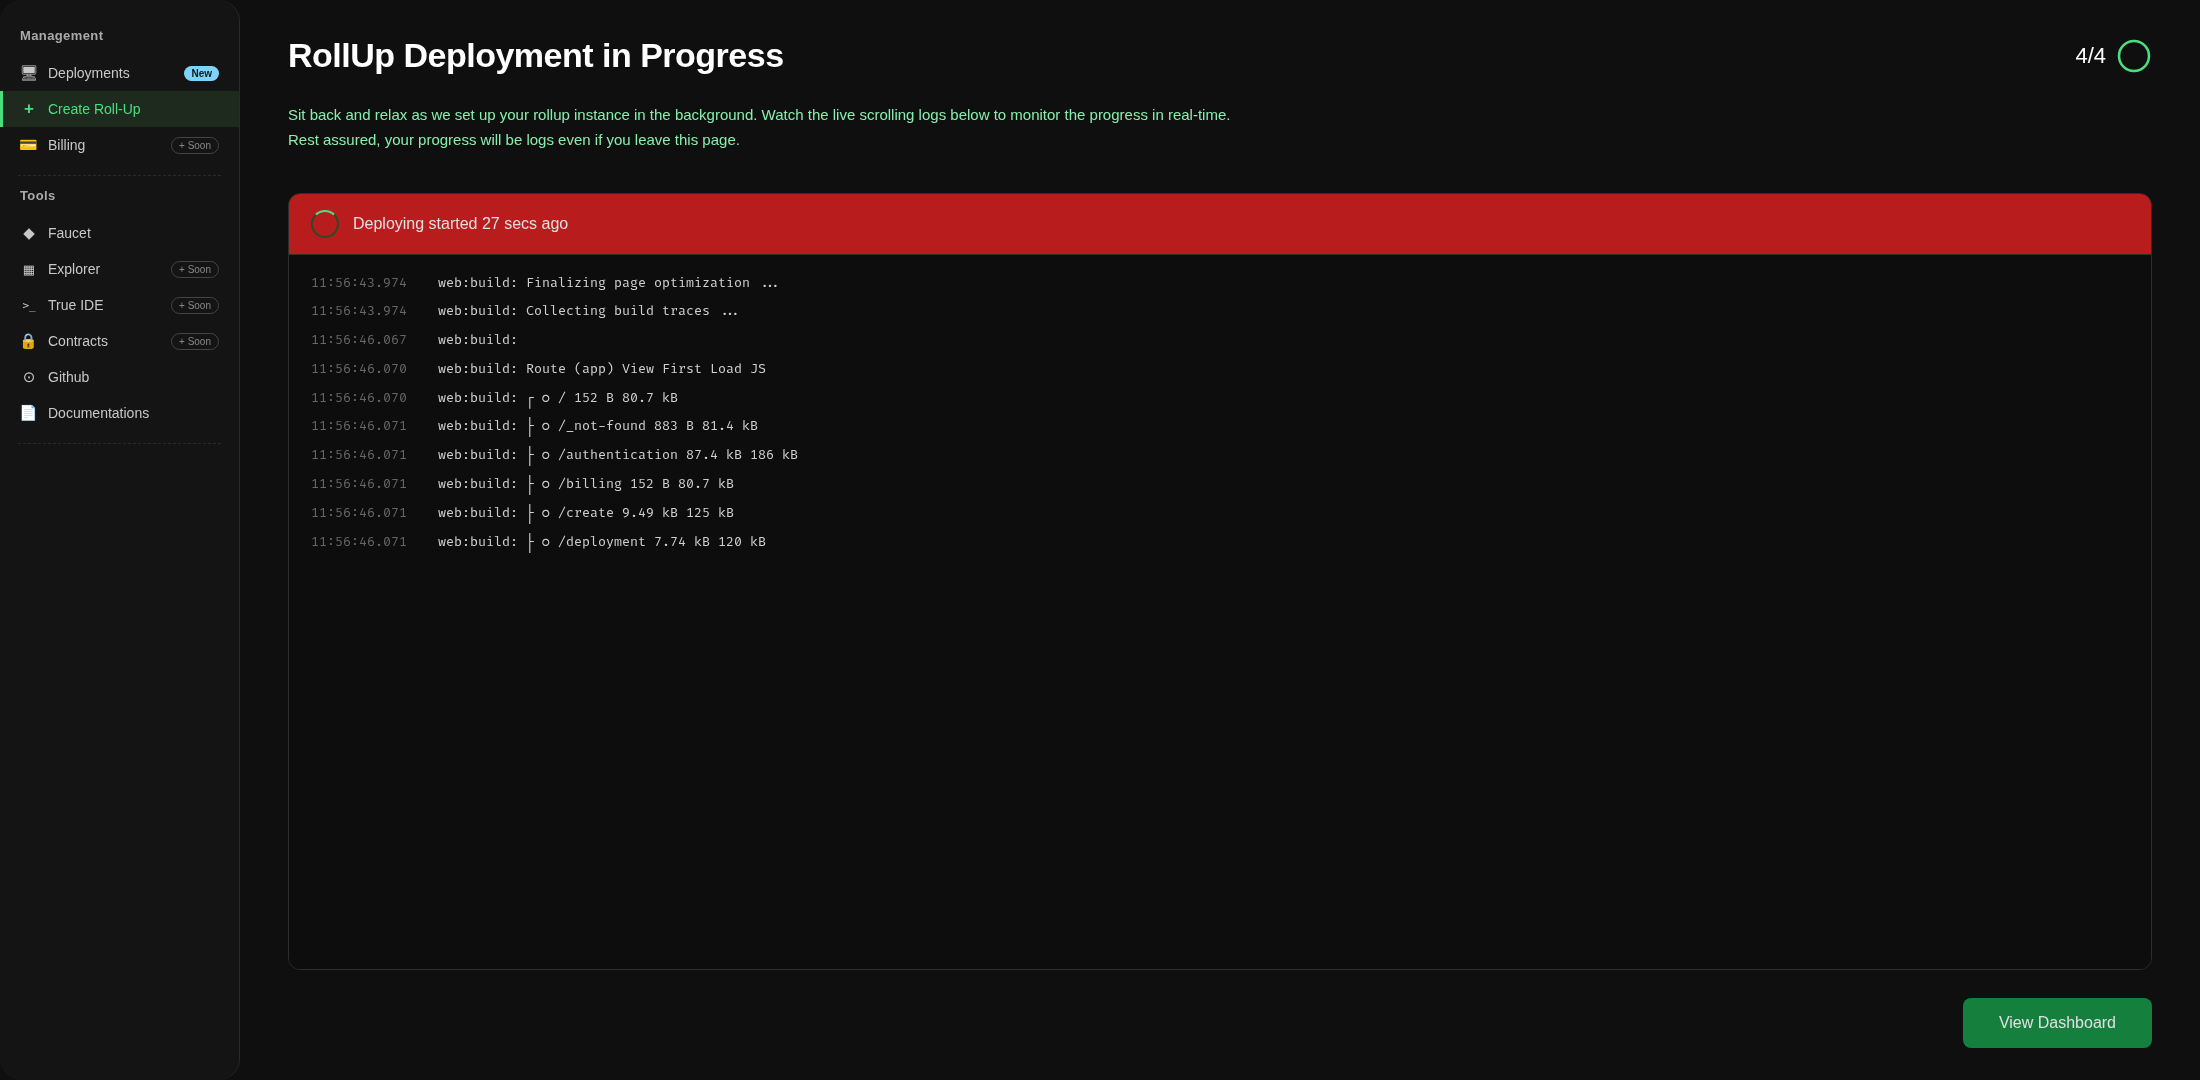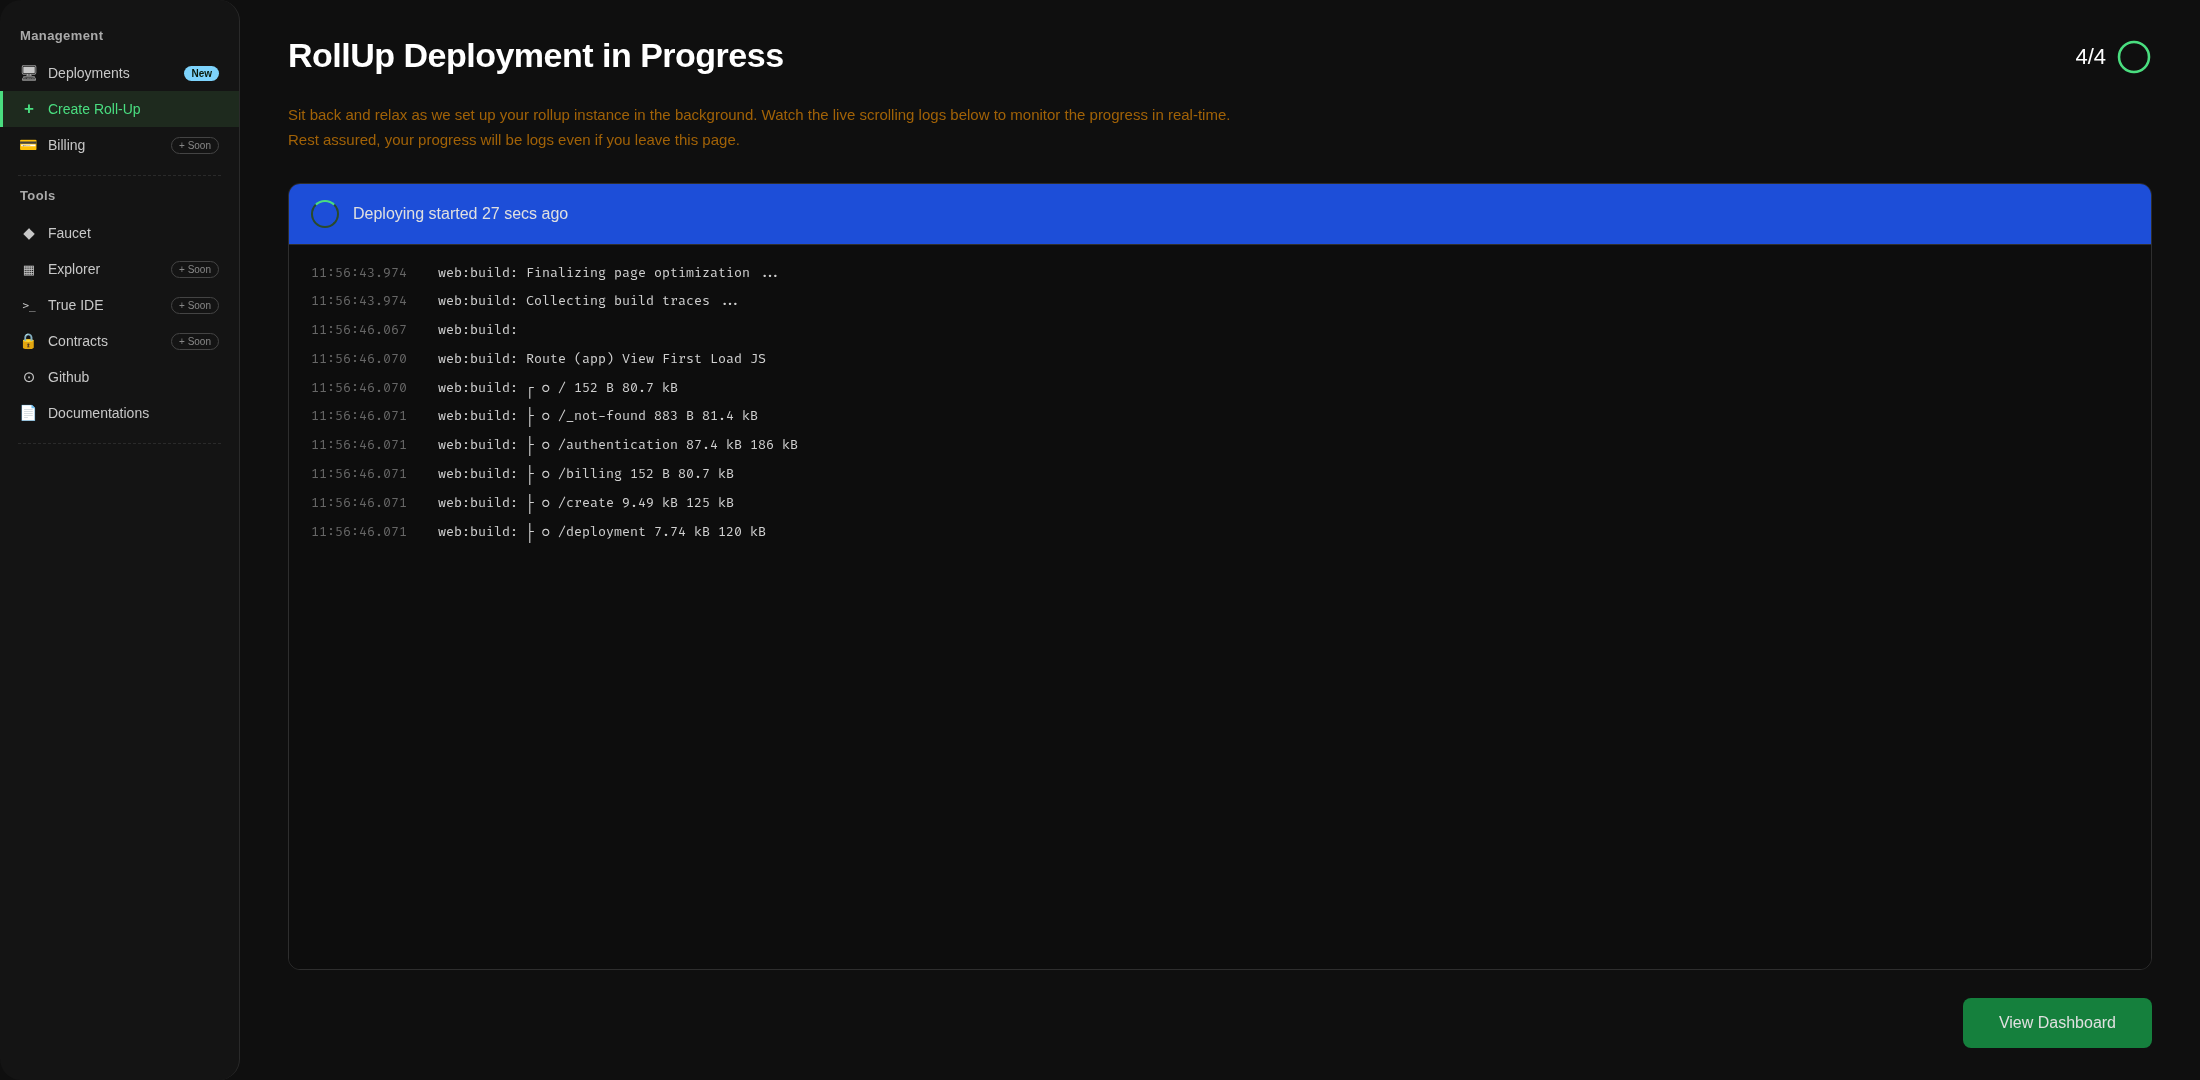--- a/index.html
+++ b/index.html
@@ -97,21 +97,21 @@
       flex: 1;
       display: flex;
       flex-direction: column;
       padding: 36px 48px 32px 48px;
       overflow-y: auto;
       position: relative;
     }
 
     .page-header {
       display: flex;
-      align-items: flex-end;
+      align-items: center;
       justify-content: space-between;
       margin-bottom: 28px;
     }
 
     .page-title {
       font-size: 34px;
       font-weight: 700;
       color: #ffffff;
       letter-spacing: -0.5px;
     }
@@ -125,43 +125,43 @@
       color: #ffffff;
     }
 
     .progress-circle {
       width: 36px;
       height: 36px;
     }
 
     .description {
       font-size: 15px;
-      color: #a16207;
+      color: #86efac;
       line-height: 1.65;
-      margin-bottom: 30px;
+      margin-bottom: 40px;
       max-width: 1000px;
     }
 
     
     .log-panel {
       border: 1px solid #2e2e2e;
       border-radius: 12px;
       overflow: hidden;
       flex: 1;
       display: flex;
       flex-direction: column;
     }
 
     .log-header {
       display: flex;
       align-items: center;
       gap: 14px;
       padding: 16px 22px;
       border-bottom: 1px solid #2e2e2e;
-      background: #1d4ed8;
+      background: #b91c1c;
     }
 
     .spinning-circle {
       width: 28px;
       height: 28px;
       border: 2.5px solid #2a4a2a;
       border-top-color: #4ade80;
       border-radius: 50%;
       animation: spin 1.2s linear infinite;
     }

